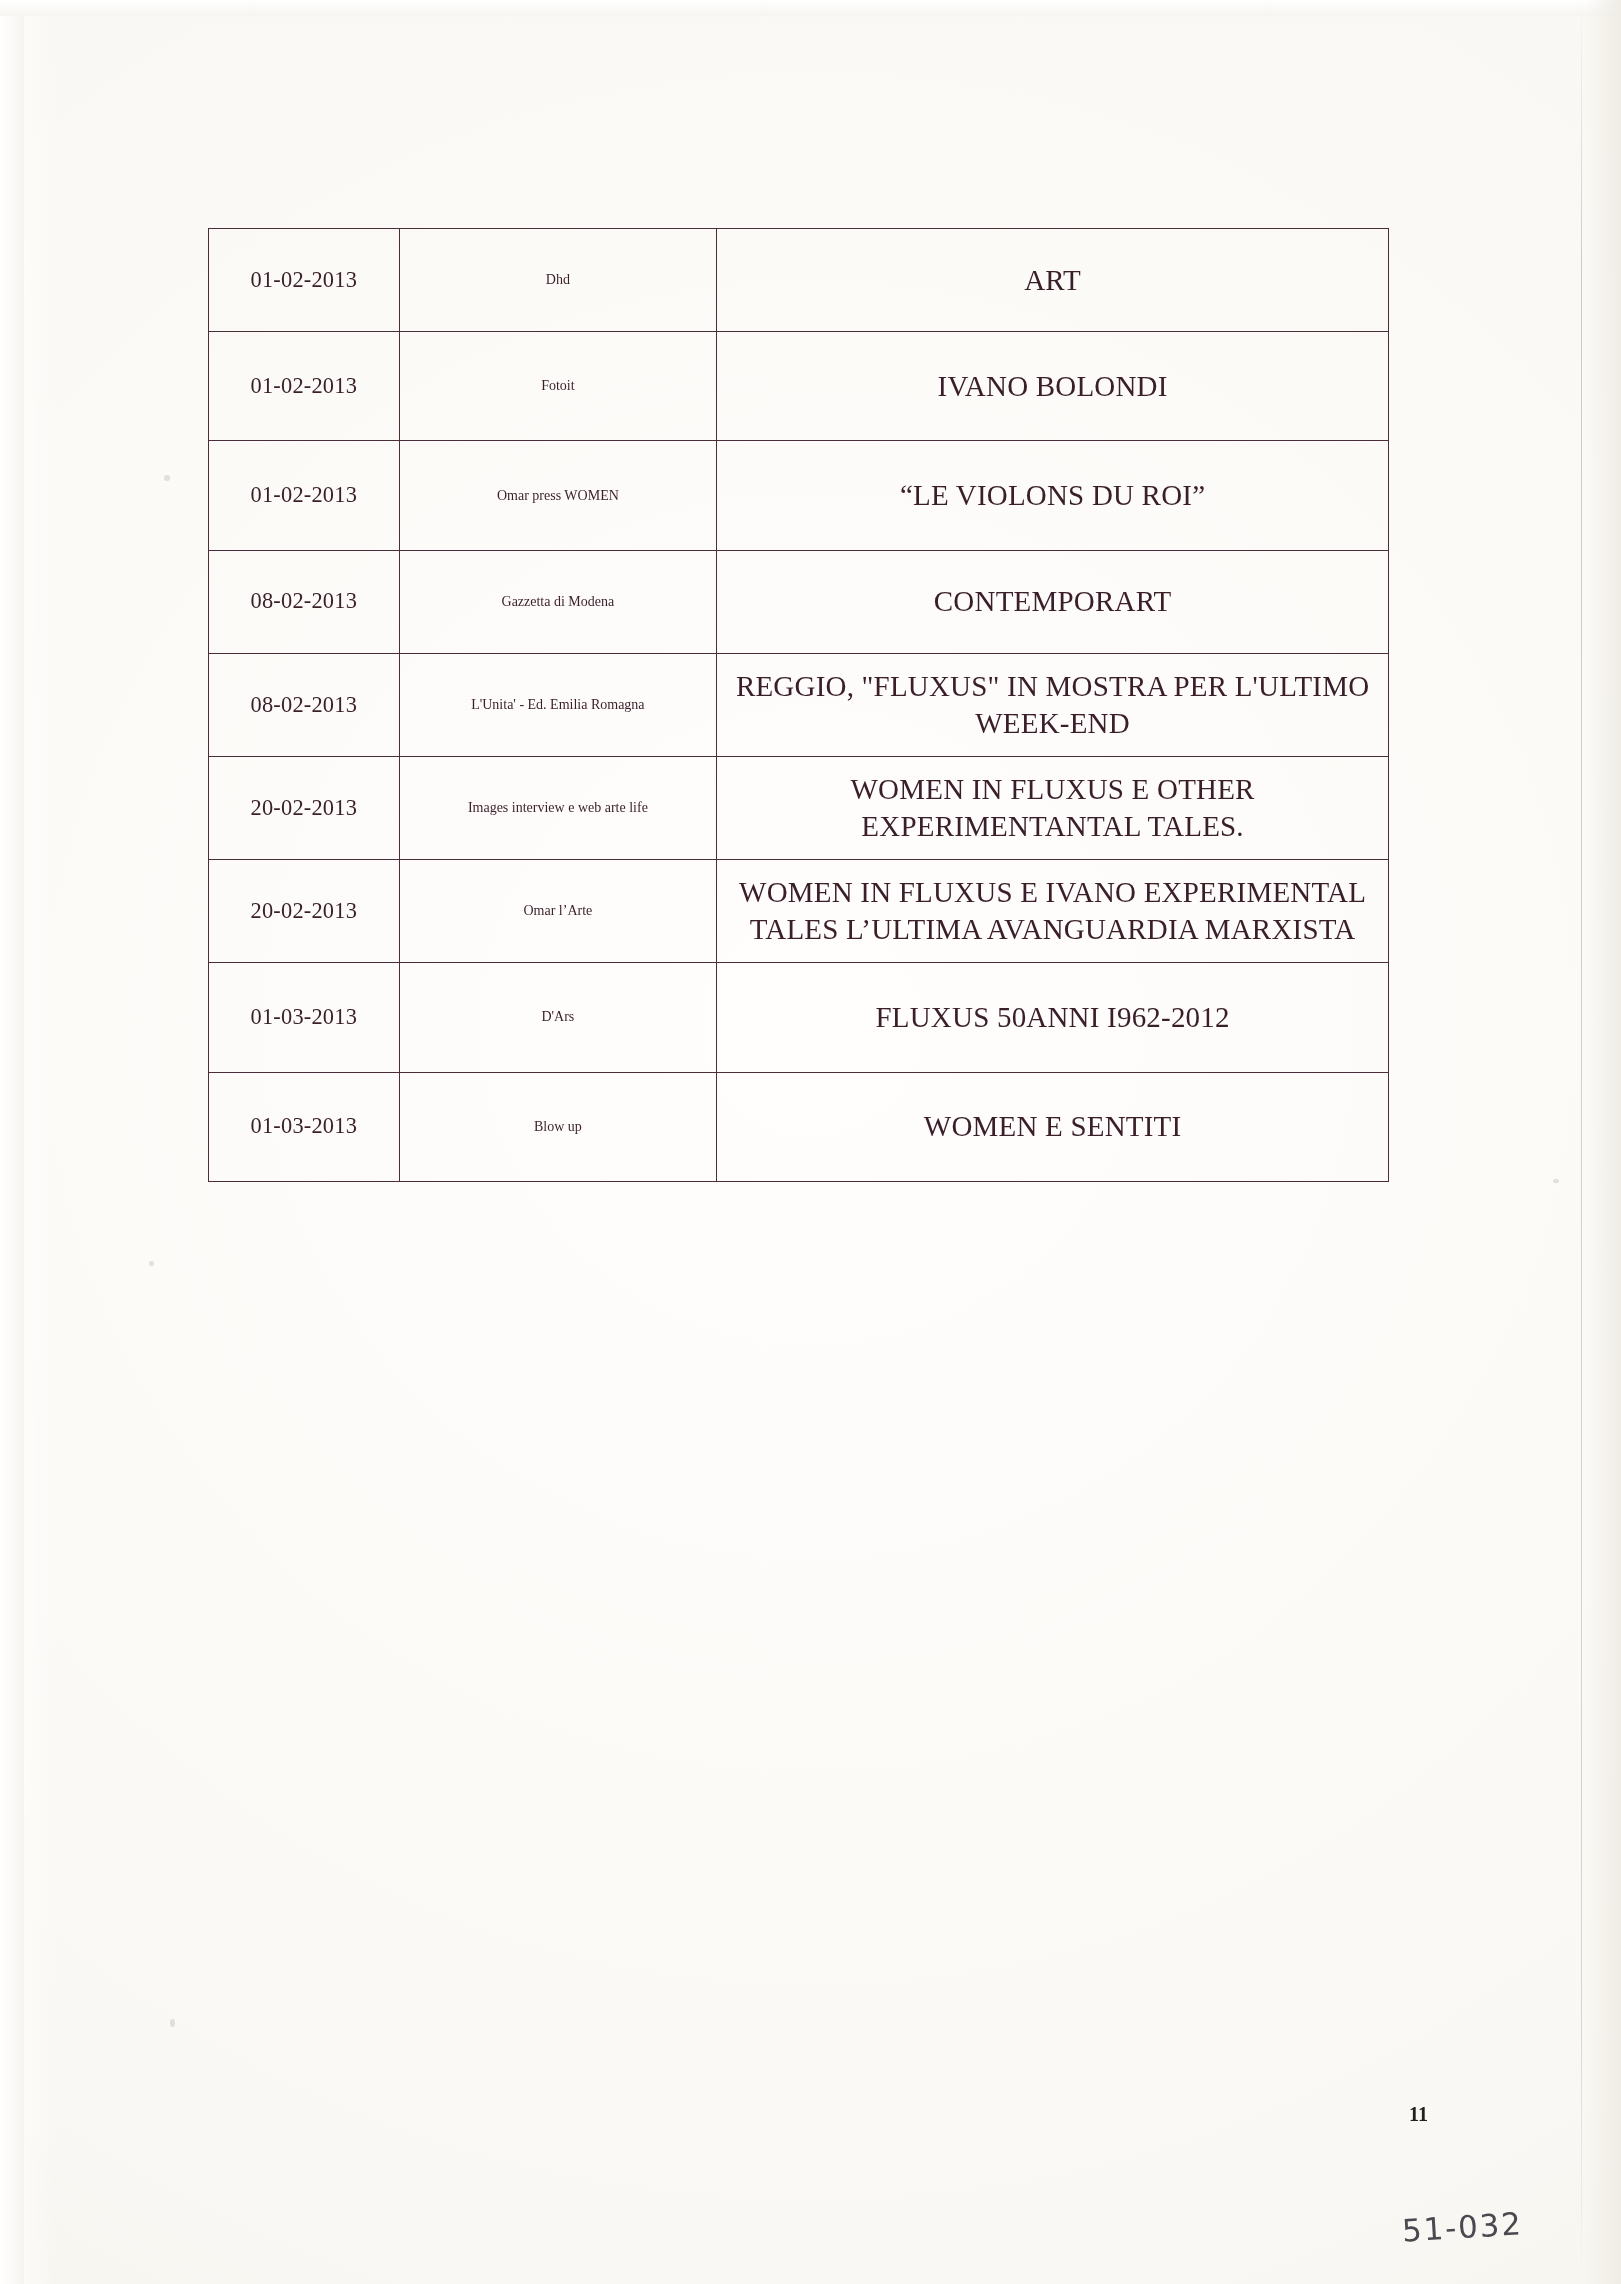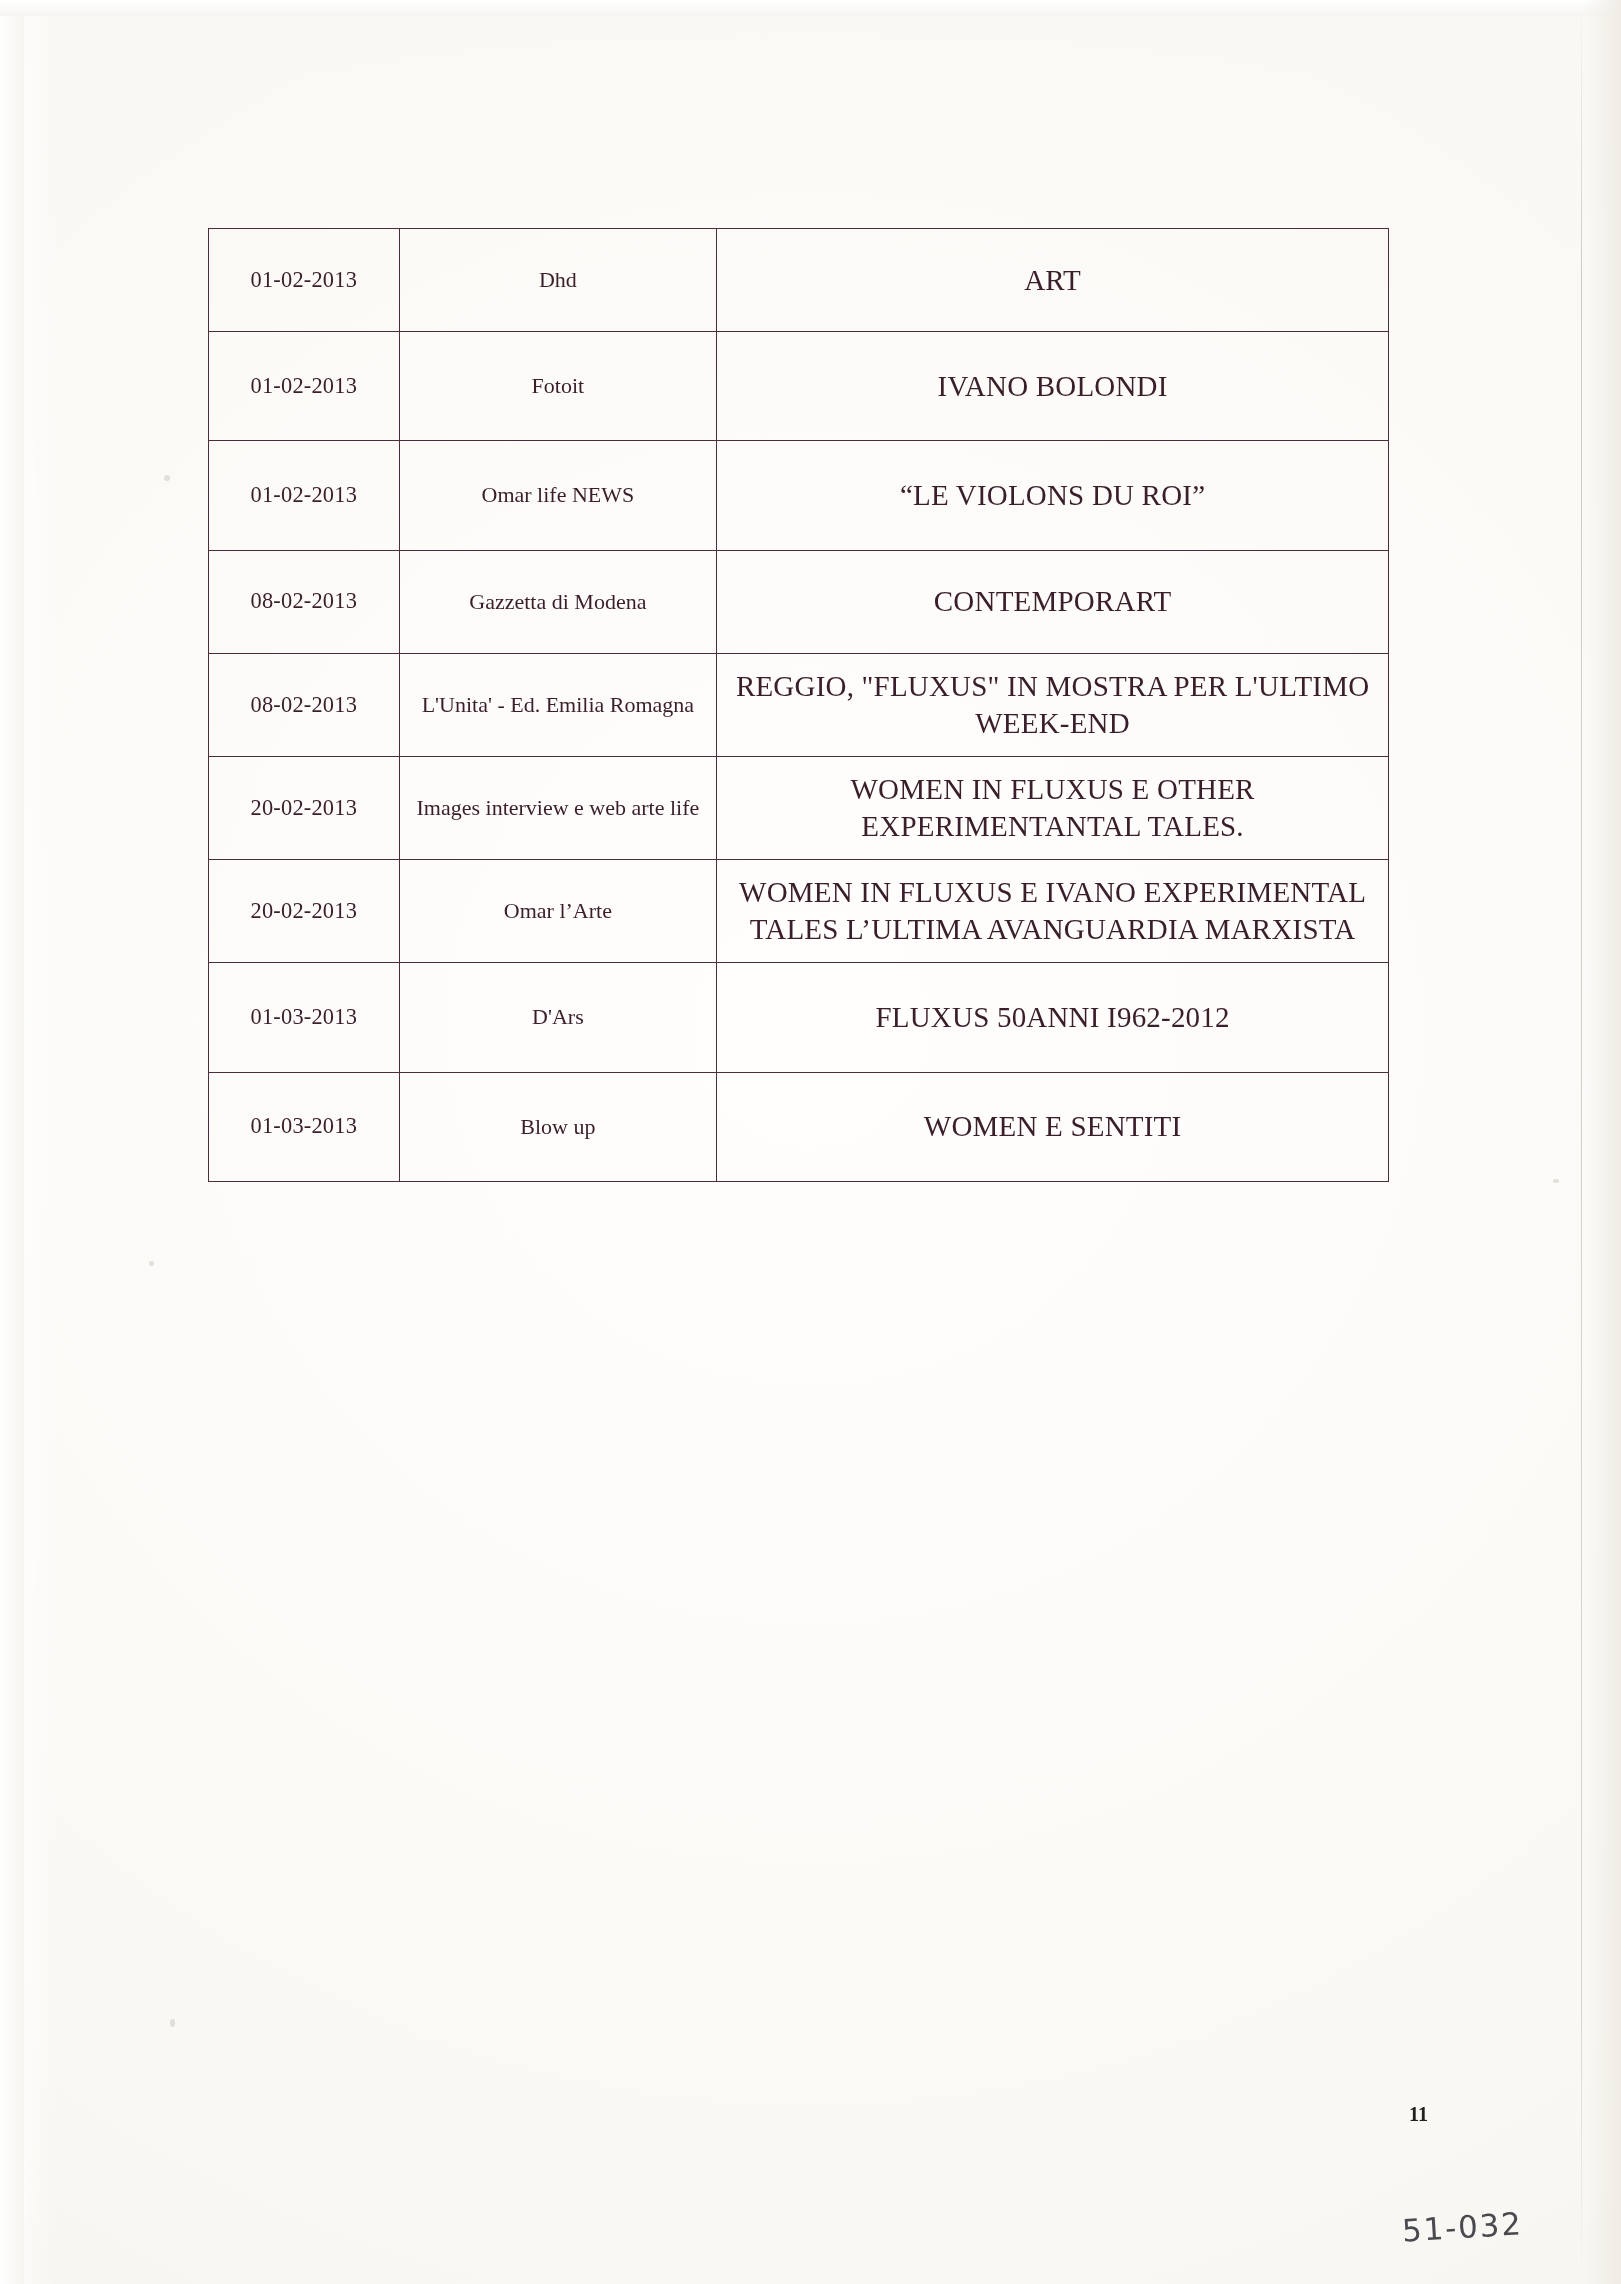--- a/index.html
+++ b/index.html
@@ -67,21 +67,21 @@
     padding: 9.1px 7.3px;
     line-height: 1.28;
   }
   td.col-date {
     width: 175px;
     font-size: 22.4px;
     letter-spacing: 0.2px;
   }
   td.col-source {
     width: 302px;
-    font-size: 22px;
+    font-size: 14px;
   }
   td.col-title {
     font-size: 29px;
     letter-spacing: 0.2px;
   }
   tr.r-med  td { height: 90px; }
   tr.r-short td { height: 84px; }
 
   
   .page-number {
@@ -149,21 +149,21 @@
         </tr>
 
         <tr class="r-med">
           <td class="col-date">01-02-2013</td>
           <td class="col-source">Fotoit</td>
           <td class="col-title">IVANO BOLONDI</td>
         </tr>
 
         <tr class="r-med">
           <td class="col-date">01-02-2013</td>
-          <td class="col-source">Omar life NEWS</td>
+          <td class="col-source">Omar press WOMEN</td>
           <td class="col-title">“LE VIOLONS DU ROI”</td>
         </tr>
 
         <tr class="r-short">
           <td class="col-date">08-02-2013</td>
           <td class="col-source">Gazzetta di Modena</td>
           <td class="col-title">CONTEMPORART</td>
         </tr>
 
         <tr class="r-short">

